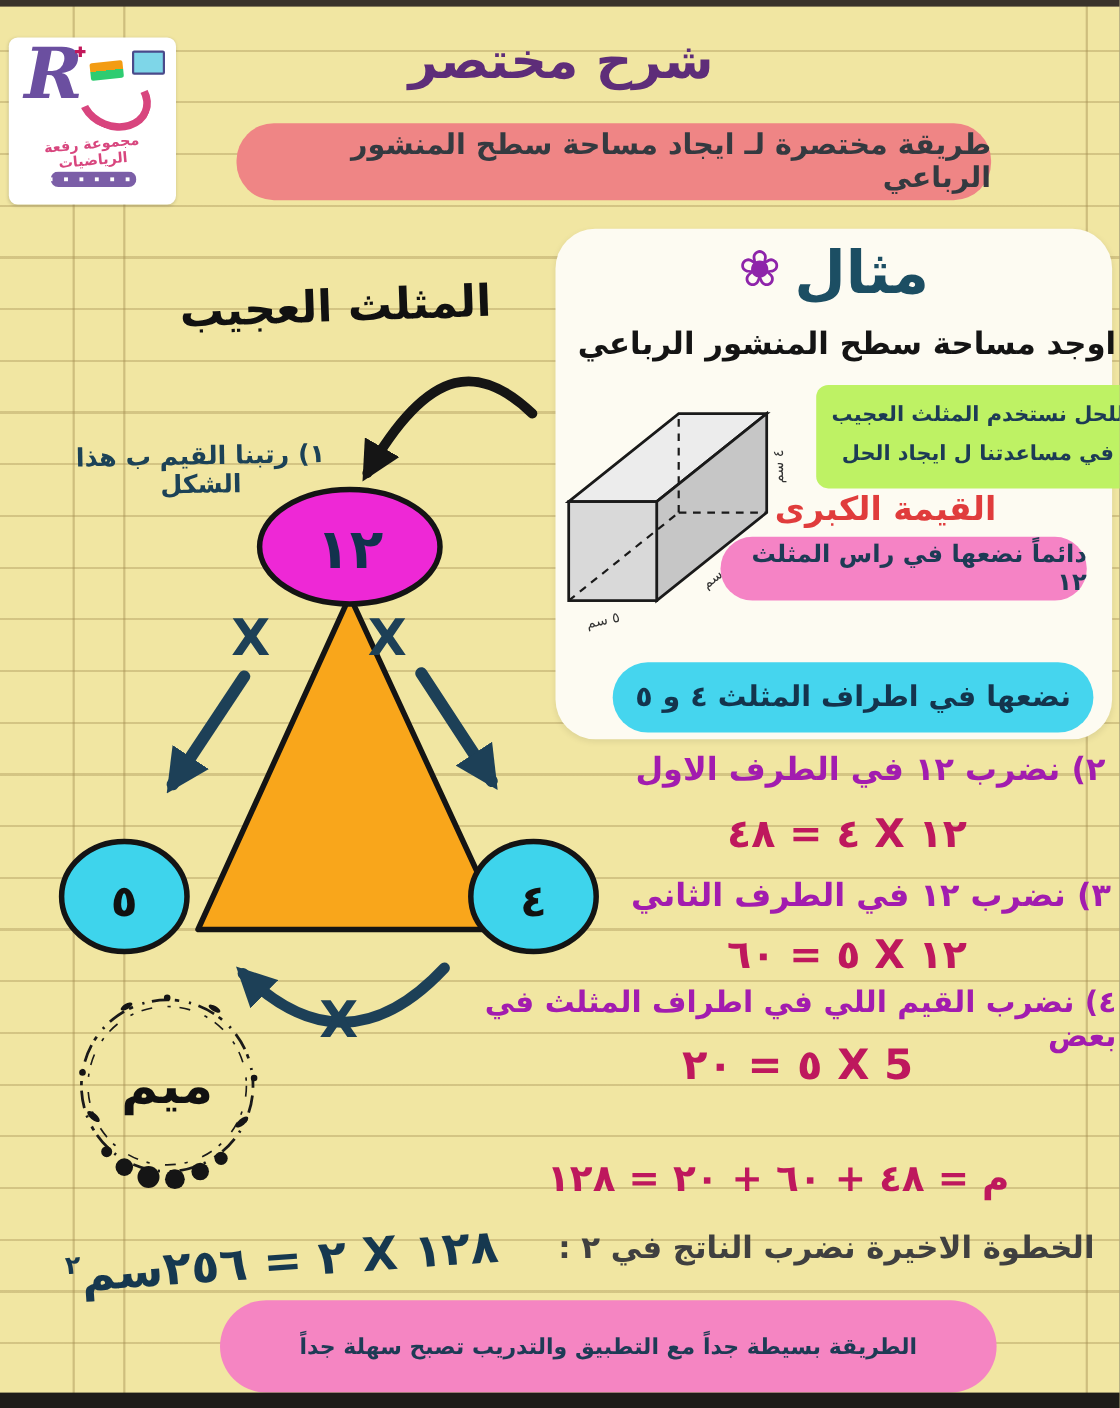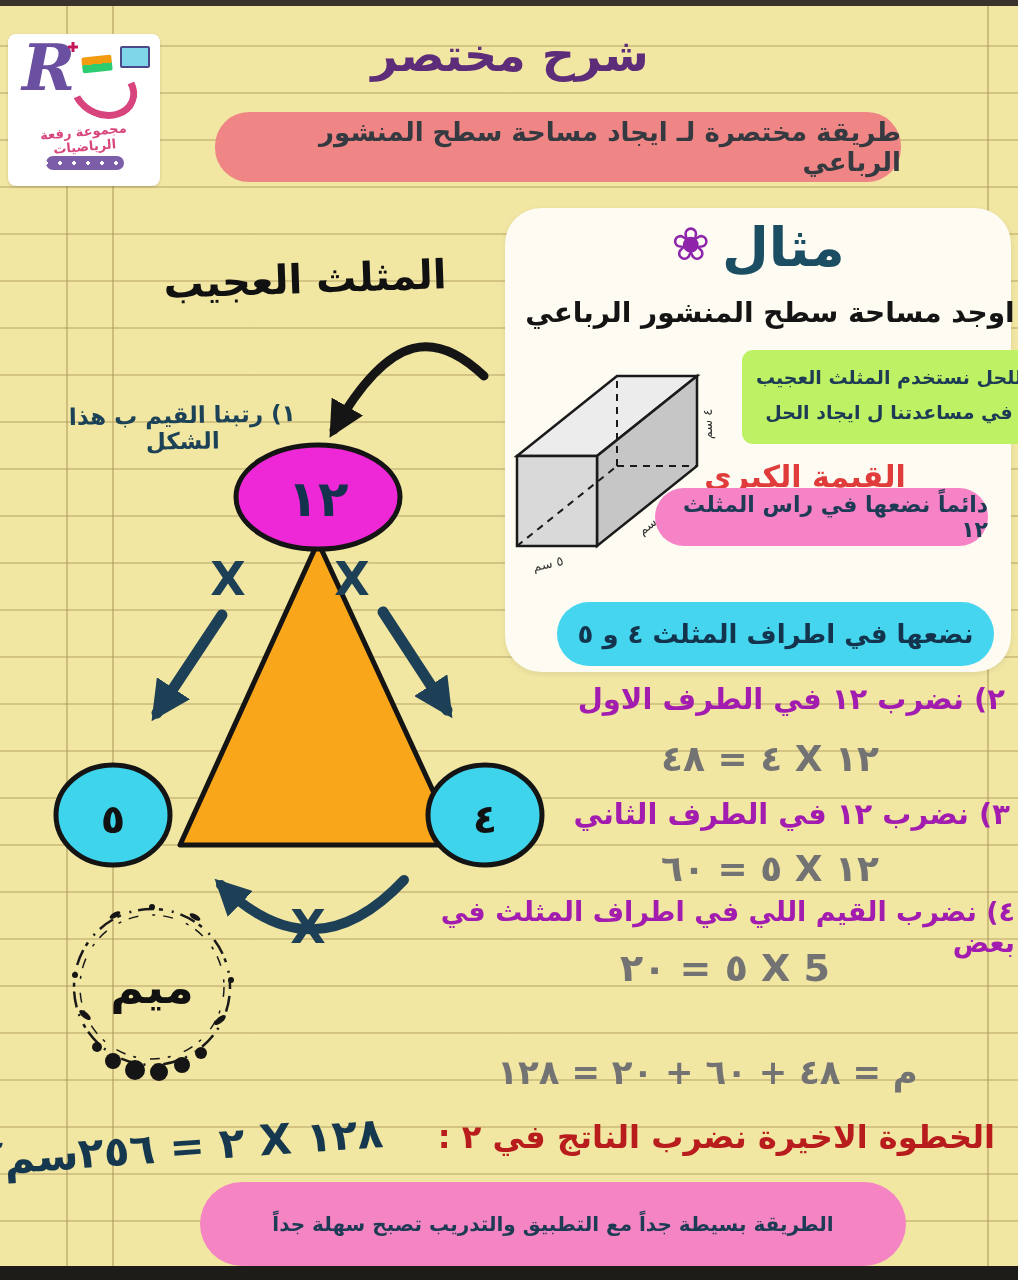--- a/index.html
+++ b/index.html
@@ -52,41 +52,41 @@
     box-shadow:0 2px 6px rgba(0,0,0,.08);}
   .ex-heading{position:absolute; left:0; top:8px; width:100%; text-align:center;
     color:#1c4e63; font-size:54px; font-weight:bold;}
   .flower{color:#8e24aa; font-size:46px; font-weight:normal; margin-right:12px; vertical-align:6px;}
   .ex-prompt{position:absolute; left:0; top:88px; width:100%; text-align:center; color:#141414;
     font-size:28px; font-weight:bold;margin-left:12px;}
   .hint-box{position:absolute; left:237px; top:142px; width:294px; height:94px; background:#bef264; border-radius:11px;
     color:#1d3b55; font-size:19px; font-weight:bold; text-align:center; line-height:1.85; padding-top:10px;
     box-sizing:border-box;}
   .max-label{position:absolute; left:145px; top:238px; width:310px; text-align:center; color:#e03c3c;
-    font-size:30px; font-weight:bold;margin-top:13px;}
+    font-size:30px; font-weight:bold;}
   .pill-pink{position:absolute; left:150px; top:280px; width:333px; height:58px; background:#f583c5; border-radius:29px;
     display:flex; align-items:center; justify-content:center; color:#1d3b55; font-size:22px; font-weight:bold;}
   .min-label{position:absolute; left:160px; top:344px; width:310px; text-align:center; color:#e03c3c;
     font-size:30px; font-weight:bold;}
   .pill-cyan{position:absolute; left:52px; top:394px; width:437px; height:64px; background:#45d5ee; border-radius:32px;
     display:flex; align-items:center; justify-content:center; color:#14344d; font-size:26px; font-weight:bold;}
   .prism-svg{position:absolute; left:2px; top:148px;}
 
   .triangle-title{left:150px; top:256px; width:310px; text-align:center; color:#111; z-index:1;
     font-size:40px; font-weight:bold; transform:rotate(-2deg);}
   .step1-label{left:35px; top:402px; width:295px; text-align:center; color:#1c4257; z-index:1;
     font-size:23px; font-weight:bold; transform:rotate(-1deg);}
 
   .svg-layer{z-index:2; pointer-events:none;}
 
   .step-label{ color:#a21caf; font-weight:bold; z-index:3;}
-  .step-eq{ text-align:center; color:#737373; font-weight:bold; z-index:3;}
+  .step-eq{ text-align:center; color:#be185d; font-weight:bold; z-index:3;}
 
   .final-line{left:30px; top:1108px; width:965px; z-index:3; display:flex; align-items:flex-start; gap:55px;}
-  .final-label{color:#b91c1c; font-size:32px; font-weight:bold; white-space:nowrap; padding-top:10px;}
+  .final-label{color:#404040; font-size:28px; font-weight:bold; white-space:nowrap; padding-top:10px;}
   .final-eq{color:#16384f; font-size:42px; font-weight:bold; white-space:nowrap;
     transform:rotate(-4deg); transform-origin:100% 50%;}
   .final-eq sup{font-size:0.55em; vertical-align:0.7em;}
 
   .footer-banner{left:200px; top:1182px; width:706px; height:84px; background:#f585c2; border-radius:42px; z-index:3;
     display:flex; align-items:center; justify-content:center; color:#1d3b55; font-size:20px; font-weight:bold;}
 
   svg text{font-family:"DejaVu Sans", sans-serif;}
 </style>
 </head>

